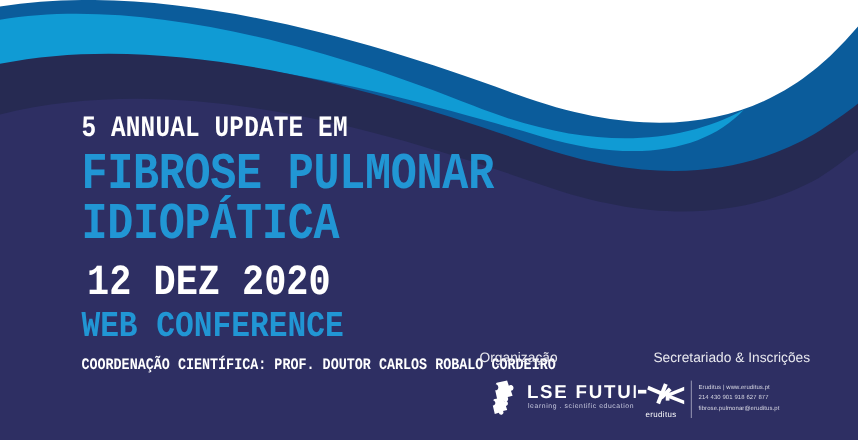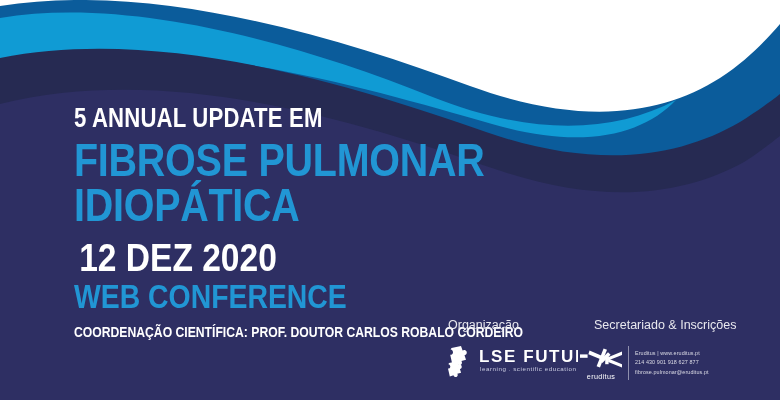--- a/index.html
+++ b/index.html
@@ -30,20 +30,21 @@
     width: 780px;
     height: 400px;
   }
 
   
   .title-block {
     position: absolute;
     left: 74px;
     top: 104px;
     width: 420px;
+    font-family: Liberation Mono, monospace;
   }
 
   .kicker {
     color: #ffffff;
     font-size: 27px;
     line-height: 1.06;
     font-weight: 700;
     letter-spacing: 0.2px;
     transform: scaleX(0.82);
     transform-origin: left center;
@@ -106,21 +107,21 @@
   }
 
   
   .sponsor-label {
     position: absolute;
     color: #e8e8ee;
     font-size: 12.5px;
     font-weight: 400;
     white-space: nowrap;
   }
-  #org-label   { left: 448px; top: 318px; text-align: right; }
+  #org-label   { left: 436px; top: 318px; text-align: right; }
   #sec-label   { left: 594px; top: 318px; }
 
   
   #lse-logo {
     position: absolute;
     left: 443px;
     top: 343px;
     width: 135px;
     height: 36px;
   }

